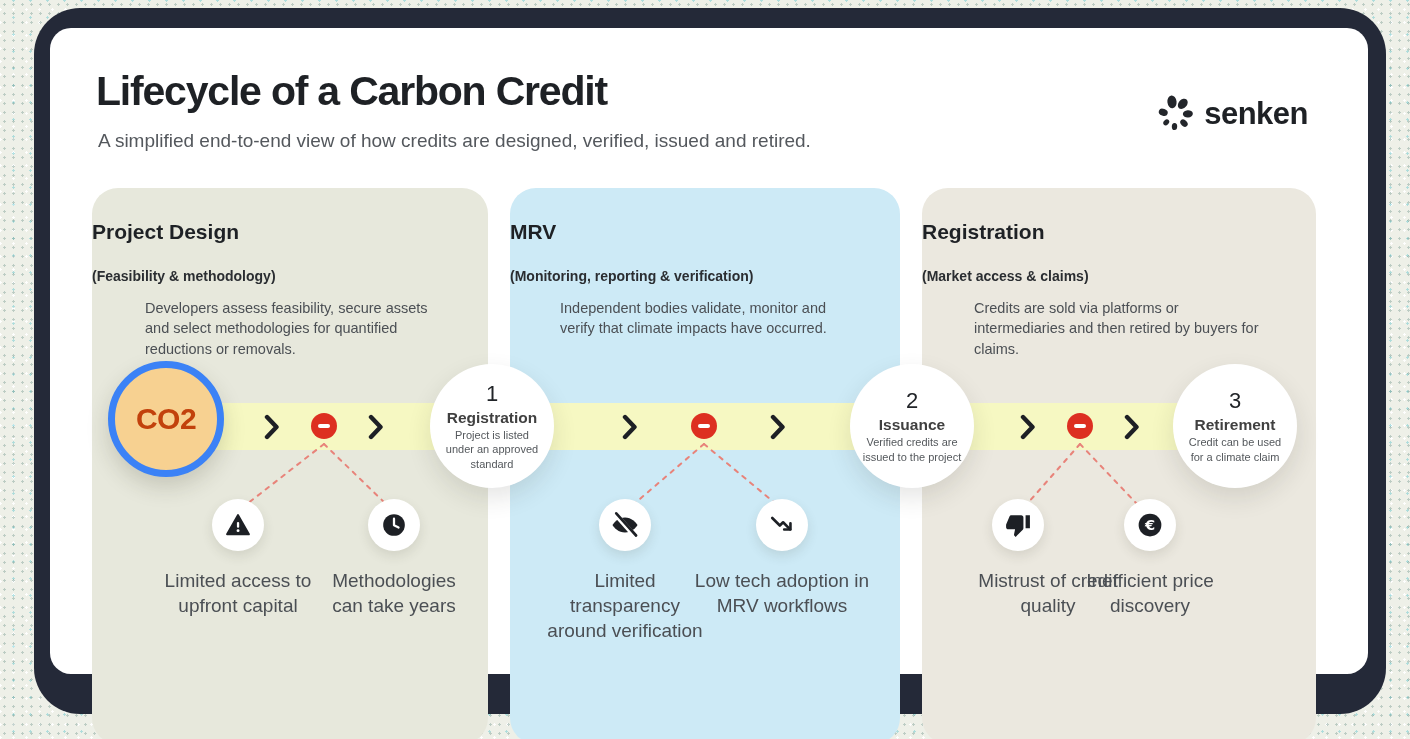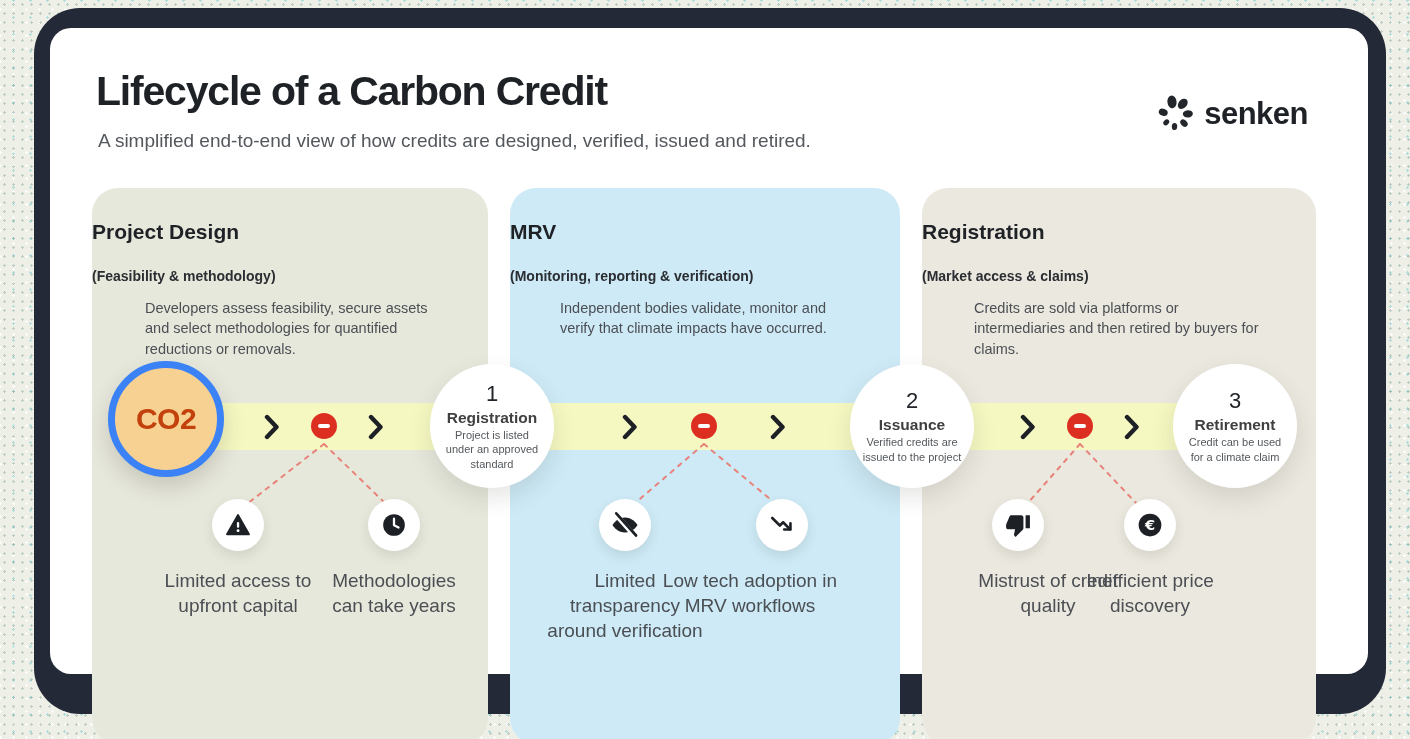--- a/index.html
+++ b/index.html
@@ -239,21 +239,21 @@
   <div class="pain-label" style="left:495px; width:160px;">Limited transparency around verification</div>
 
   <div class="pain-circle" style="left:706px;">
     <span style="display:flex;">
       <svg width="26" height="26" viewBox="0 0 24 24">
         <path d="M3 5.5 L10 12.5 L13 9.5 L19.5 16" fill="none" stroke="var(--icon_dark,#1d2025)" stroke-width="2.4" stroke-linecap="round" stroke-linejoin="round"></path>
         <path d="M14 16.2 H19.8 V10.4" fill="none" stroke="var(--icon_dark,#1d2025)" stroke-width="2.4" stroke-linecap="round" stroke-linejoin="round"></path>
       </svg>
     </span>
   </div>
-  <div class="pain-label" style="left:610px; width:180px;">Low tech adoption in MRV workflows</div>
+  <div class="pain-label" style="left:642px; width:180px;">Low tech adoption in MRV workflows</div>
 
   <div class="pain-circle" style="left:942px;">
     <span style="display:flex;">
       <svg width="26" height="26" viewBox="0 0 24 24">
         <path d="M15 3H6c-.83 0-1.54.5-1.84 1.22l-3.02 7.05c-.09.23-.14.47-.14.73v2c0 1.1.9 2 2 2h6.31l-.95 4.57-.03.32c0 .41.17.79.44 1.06L9.83 23l6.59-6.59c.36-.36.58-.86.58-1.41V5c0-1.1-.9-2-2-2zm4 0v12h4V3h-4z" fill="var(--icon_dark,#1d2025)"></path>
       </svg>
     </span>
   </div>
   <div class="pain-label" style="left:928px; width:140px;">Mistrust of credit quality</div>
 

